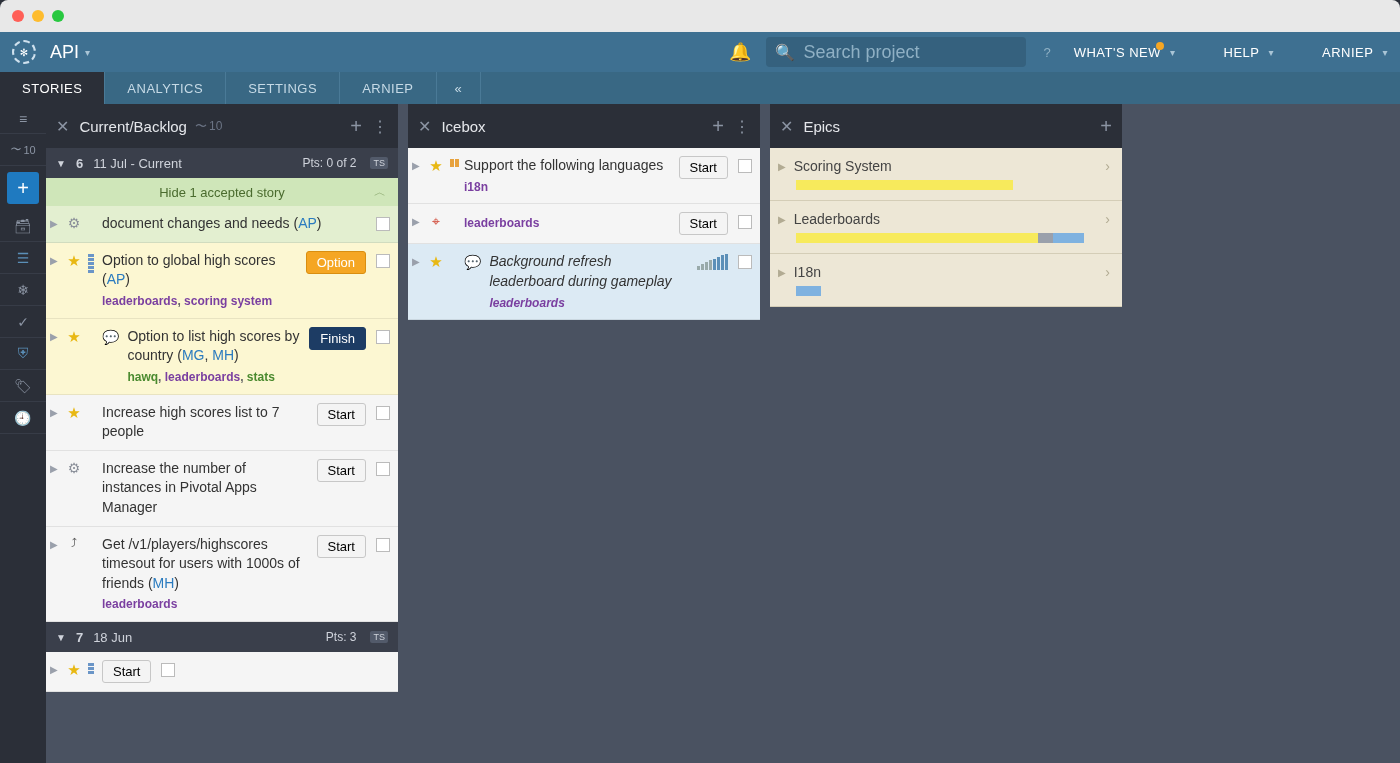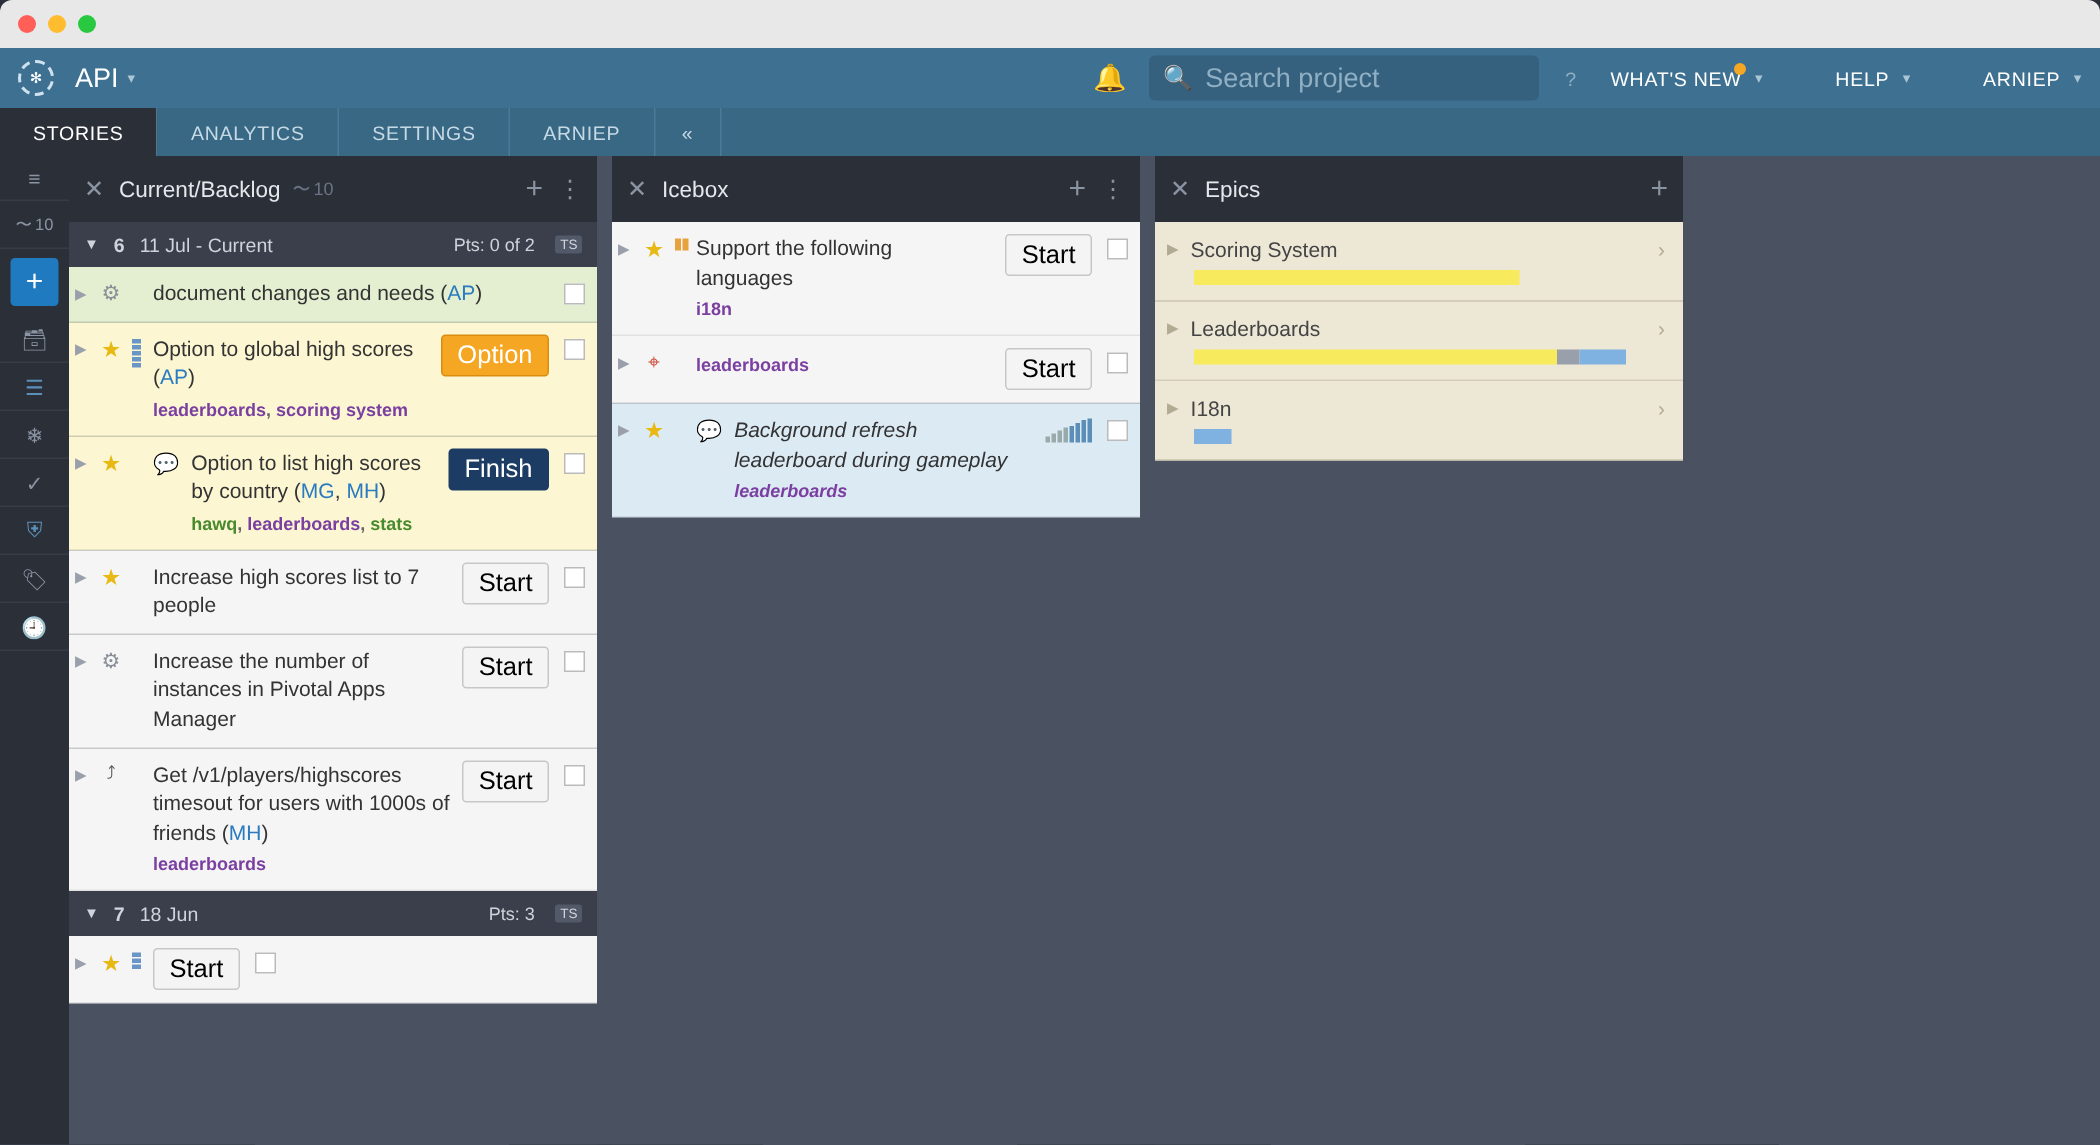--- a/index.html
+++ b/index.html
@@ -70,21 +70,21 @@
 .story-row .type-icon { width:20px; text-align:center; flex-shrink:0; margin-top:1px;}
 .story-row .points-col { width:10px; display:flex; flex-direction:column; gap:1px; flex-shrink:0; margin-top:3px;}
 .points-col .pip { width:6px; height:3px; }
 .story-title-wrap { flex:1; line-height:1.4; padding-right:4px;}
 .story-title { color:#333; }
 .story-title .owner { color:#2a7bbf; }
 .story-labels { font-size:12px; font-weight:600; margin-top:3px;}
 .lbl-purple { color:#7a3fa0;}
 .lbl-green { color:#4a8a2e;}
 .lbl-comma { color:#666;}
-.story-btn { border:1px solid #c7c7c7; background:#f4f4f4; padding:3px 10px; border-radius:3px; font-size:17px; cursor:pointer; flex-shrink:0;}
+.story-btn { border:1px solid #c7c7c7; background:#f4f4f4; padding:3px 10px; border-radius:3px; font-size:13px; cursor:pointer; flex-shrink:0;}
 .story-btn.deliver { background:#f5a623; border-color:#d98e10; color:#fff; font-weight:500;}
 .story-btn.finish { background:#1d3c64; border-color:#1d3c64; color:#fff; font-weight:500;}
 .story-check { width:14px; height:14px; border:1px solid #bbb; background:#fff; flex-shrink:0; margin-left:6px; margin-top:3px;}
 
 .row-bg-white { background:#f5f5f5; }
 .row-bg-green { background:#e3efd0; }
 .row-bg-yellow { background:#fcf7d2; }
 .row-bg-blue { background:#dceaf4; }
 
 .star-icon { color:#e8b813; font-size:15px;}
@@ -190,20 +190,24 @@
       </div>
       <div class="panel-body">
         <div class="iter-bar">
           <span class="tri">▼</span>
           <span class="num">6</span>
           <span>11 Jul - Current</span>
           <div class="iter-spacer"></div>
           <span class="iter-pts">Pts: 0 of 2</span>
           <span class="iter-badge">TS</span>
         </div>
+        <div class="accepted-band">
+          <span>Hide 1 accepted story</span>
+          <span class="chev">︿</span>
+        </div>
 
         <div class="story-row row-bg-green">
           <span class="expand-tri">▶</span>
           <span class="type-icon gear-icon">⚙</span>
           <span class="points-col"></span>
           <div class="story-title-wrap">
             <span class="story-title">
               <span>document changes and needs (</span><span class="owner">AP</span><span>)</span>
             </span>
           </div>

